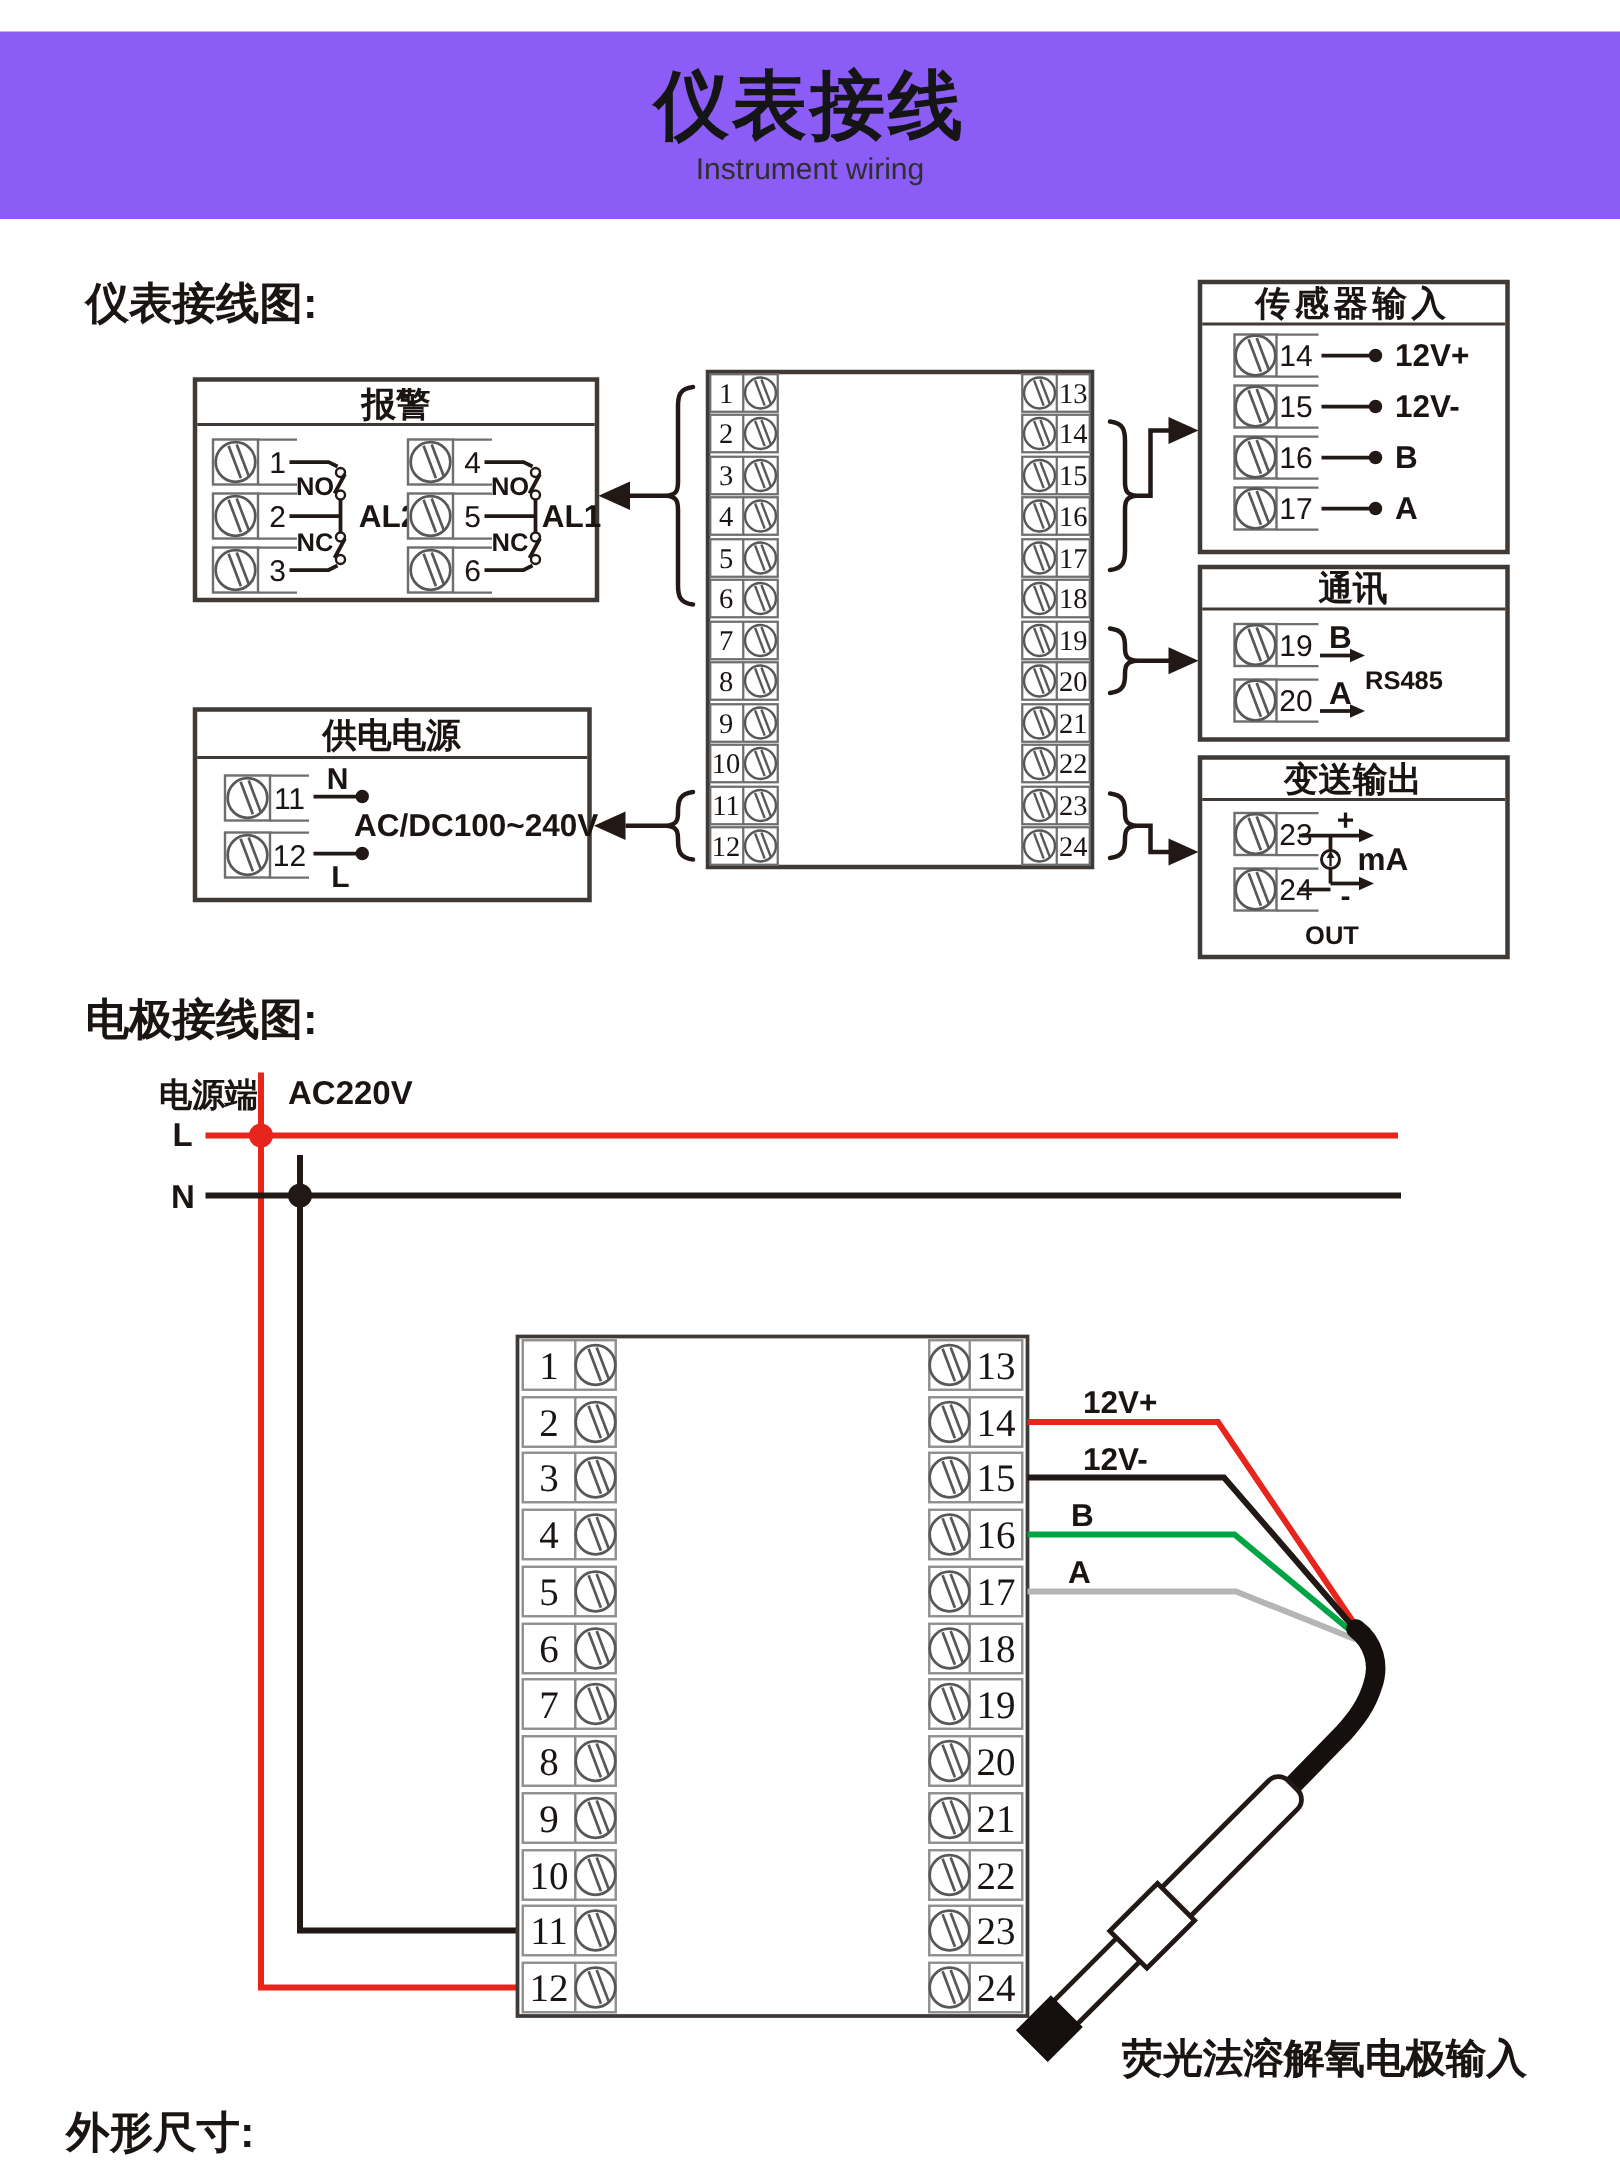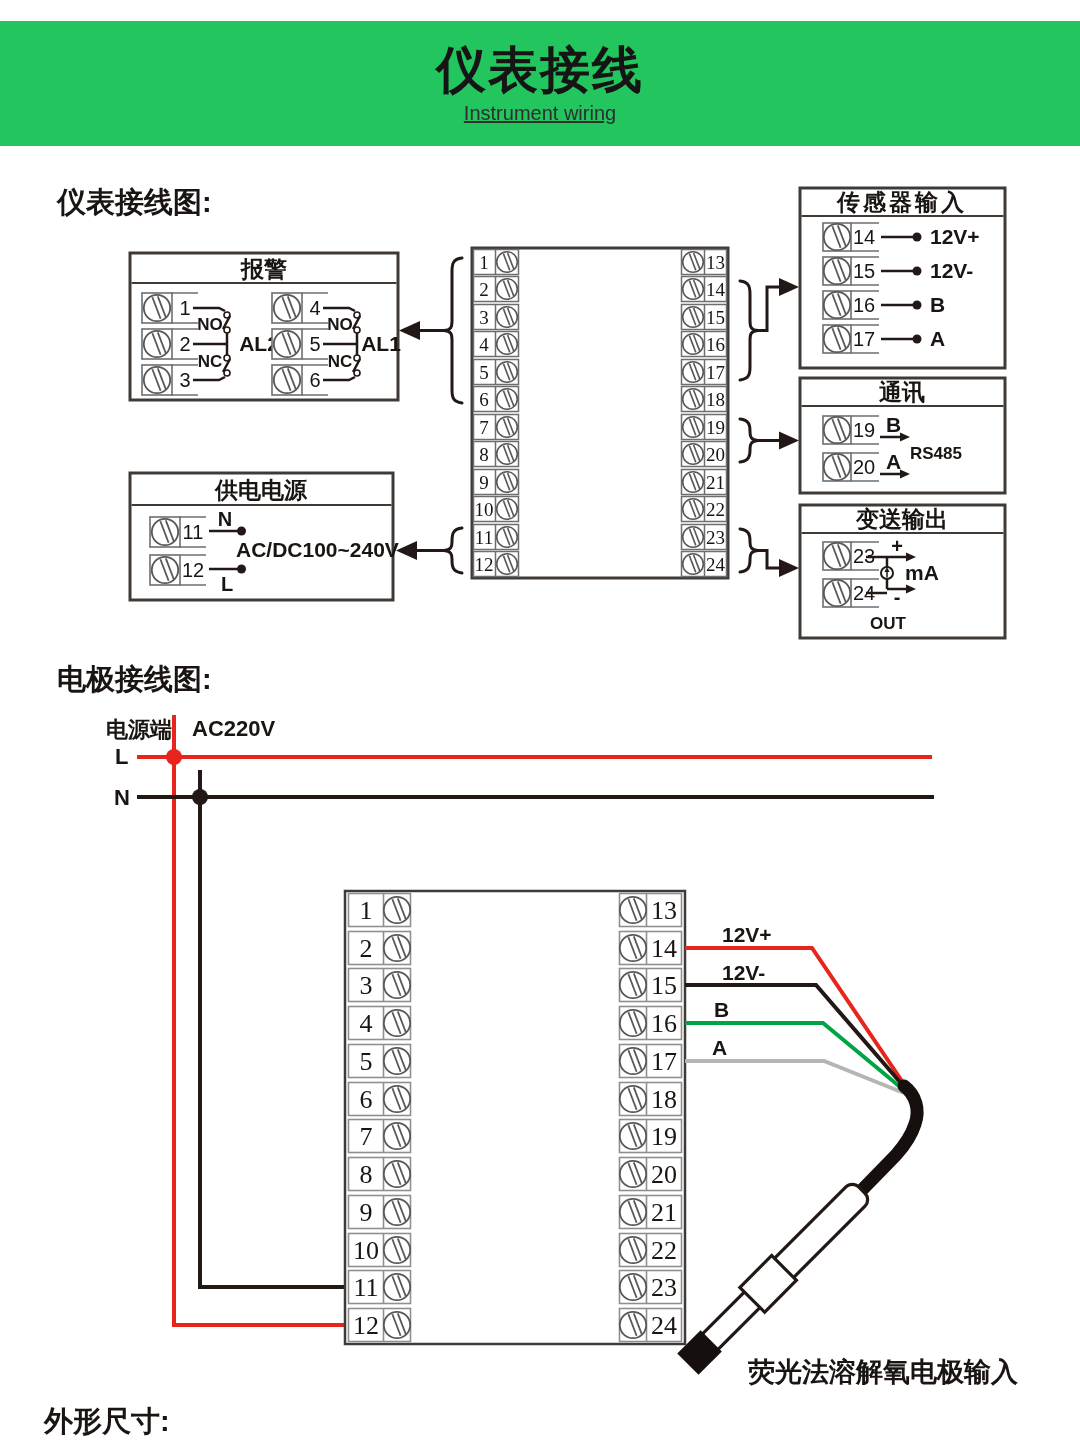--- a/index.html
+++ b/index.html
@@ -1,20 +1,20 @@
 <!DOCTYPE html>
 <html><head>
 <meta charset="utf-8">
 <style>
   html,body{margin:0;padding:0;background:#ffffff;}
   body{width:1080px;height:1443px;position:relative;font-family:"Liberation Sans",sans-serif;}
-  .header{position:absolute;left:0;top:21px;width:1080px;height:125px;background:#22c55e;
+  .header{position:absolute;left:0;top:21px;width:1080px;height:125px;background:#8b5cf6;
           display:flex;flex-direction:column;align-items:center;justify-content:center;}
   .header-title{font-size:50px;font-weight:700;color:#151515;line-height:1.15;letter-spacing:2px;}
-  .header-subtitle{font-size:20px;color:#2e2e2e;margin-top:2px;text-decoration:underline;}
+  .header-subtitle{font-size:20px;color:#2e2e2e;margin-top:2px;}
   svg{position:absolute;left:0;top:0;}
   
   text{fill:#1a1512;}
   .sec{font:700 29px "Liberation Sans",sans-serif;}
   .title{font:700 23px "Liberation Sans",sans-serif;text-anchor:middle;}
   .tn{font:19px "Liberation Serif",serif;text-anchor:middle;}
   .tnb{font:26px "Liberation Serif",serif;text-anchor:middle;}
   .num{font:20px "Liberation Sans",sans-serif;text-anchor:middle;}
   .lbl{font:700 21px "Liberation Sans",sans-serif;}
   .lblm{font:700 21px "Liberation Sans",sans-serif;text-anchor:middle;}

